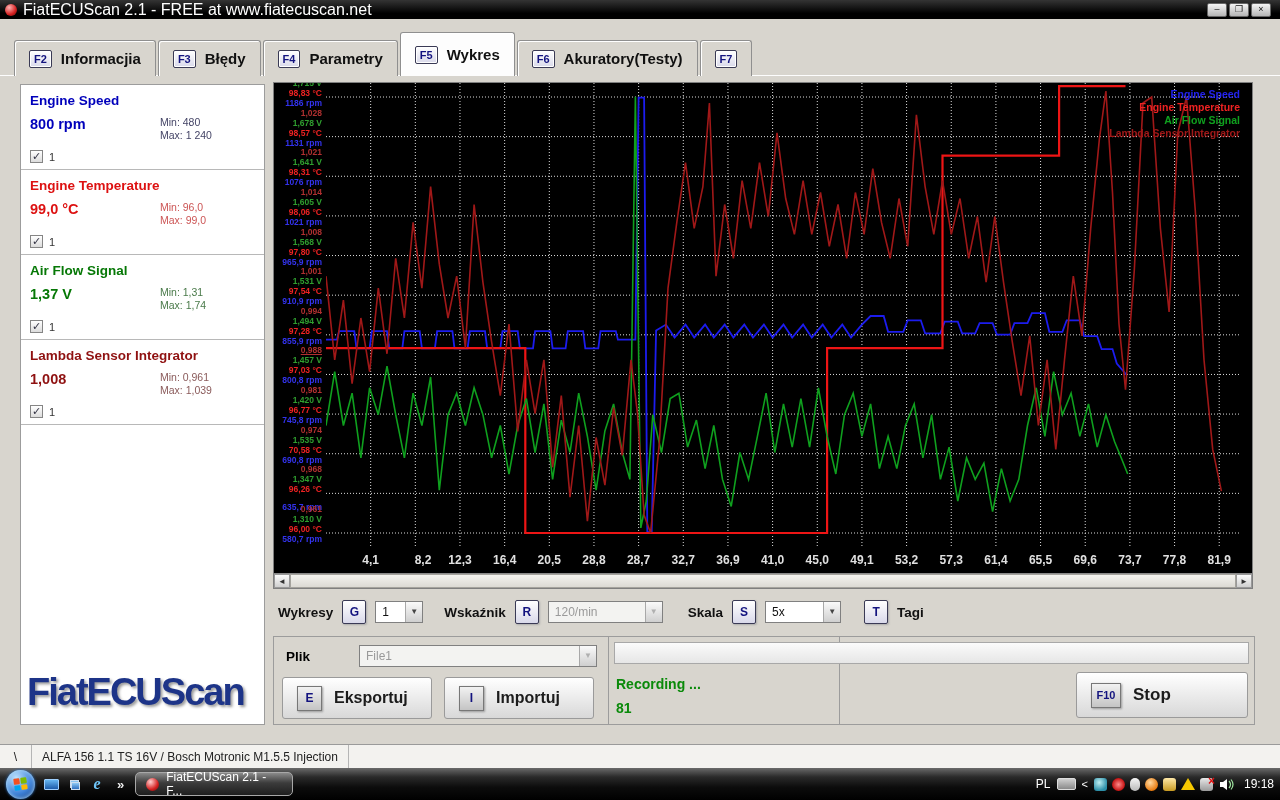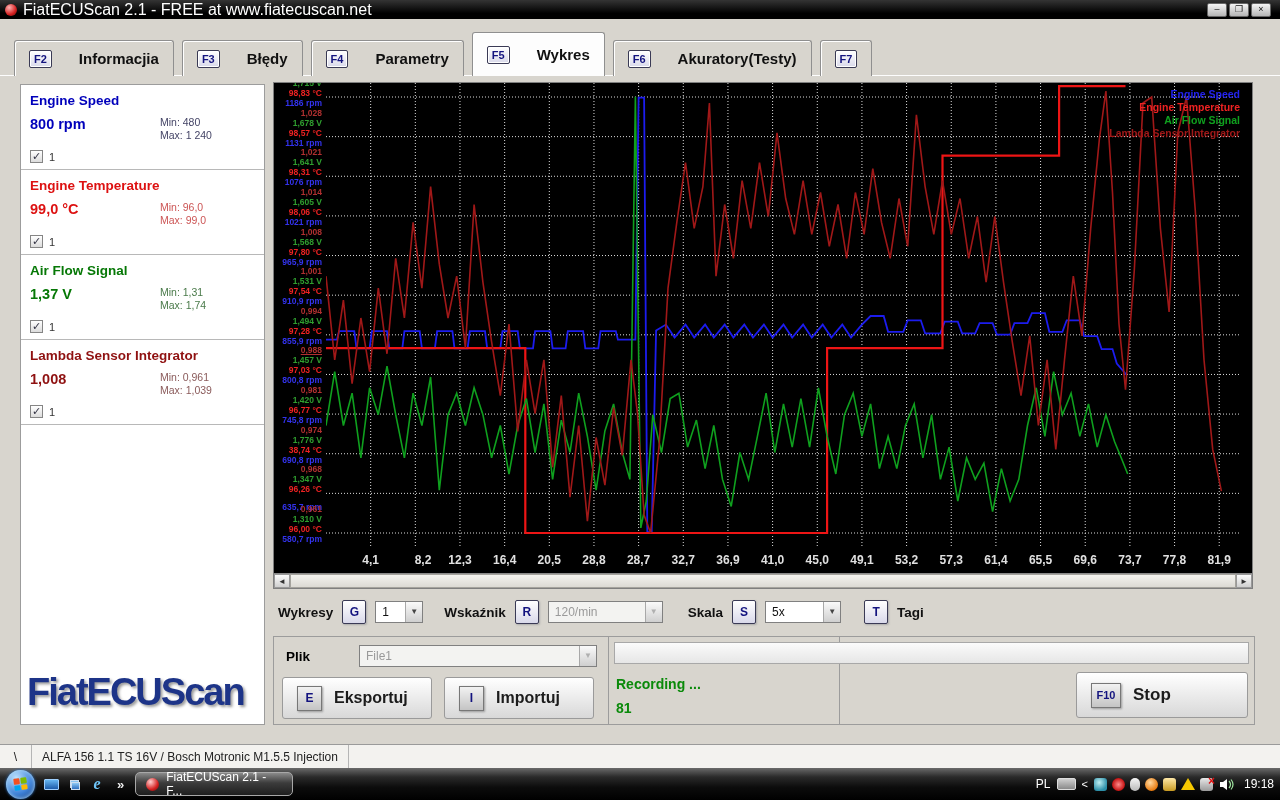--- a/index.html
+++ b/index.html
@@ -12,23 +12,23 @@
     gap:6px; padding:0 5px; }
   #app-icon { width:12px; height:12px; border-radius:50%;
     background:radial-gradient(circle at 35% 30%, #ffb3b3, #d42020 60%, #5a0a0a); }
   #title-text { font-size:16px; }
   #win-btns { margin-left:auto; display:flex; gap:2px; padding-right:4px;}
   .win-btn { width:20px; height:14px; background:linear-gradient(#f5f5f5,#b5b5b5);
     border:1px solid #666; border-radius:2px; font-size:9px; line-height:11px; text-align:center; color:#111; }
 
   
   #tabstrip { position:absolute; left:14px; top:32px; display:flex; align-items:flex-end; height:44px; z-index:3; }
-  .tab { display:flex; align-items:center; gap:27px; padding:0 14px; background:#d8d5ce;
+  .tab { display:flex; align-items:center; gap:9px; padding:0 14px; background:#d8d5ce;
     border:1px solid #8f8f8f; border-bottom:none; border-radius:3px 3px 0 0; height:36px;
-    box-shadow:inset 1px 1px 0 #fff; margin-right:8px; }
+    box-shadow:inset 1px 1px 0 #fff; margin-right:2px; }
   .tab.active { background:#fdfdfd; height:44px; position:relative; z-index:4; }
   .fkey { background:linear-gradient(#ffffff,#d9d9ea); border:1px solid #3a3a55;
     box-shadow:inset 0 0 0 1px #fff; color:#13137f; font-weight:bold; font-size:11px;
     padding:2px 4px; border-radius:2px; min-width:20px; text-align:center;}
   .tab-label { font-weight:bold; font-size:15px; color:#101010; white-space:nowrap; }
   #mainarea { position:absolute; left:0; top:75px; width:1280px; height:669px;
     background:#d8d5ce; border-top:1px solid #fdfdfd; }
 
   
   #sidebar { position:absolute; left:20px; top:84px; width:245px; height:641px;
@@ -264,22 +264,22 @@
         <span class="ylab" style="top: 252.818px; color: rgb(51, 51, 238);">855,9 rpm</span>
         <span class="ylab" style="top: 262.455px; color: rgb(176, 48, 48); text-decoration: underline;">0,988</span>
         <span class="ylab" style="top: 272.455px; color: rgb(47, 158, 47);">1,457 V</span>
         <span class="ylab" style="top: 282.455px; color: rgb(238, 34, 34);">97,03 °C</span>
         <span class="ylab" style="top: 292.455px; color: rgb(51, 51, 238);">800,8 rpm</span>
         <span class="ylab" style="top: 302.091px; color: rgb(176, 48, 48); text-align: right;">0,981</span>
         <span class="ylab" style="top: 312.091px; color: rgb(47, 158, 47);">1,420 V</span>
         <span class="ylab" style="top: 322.091px; color: rgb(238, 34, 34);">96,77 °C</span>
         <span class="ylab" style="top: 332.091px; color: rgb(51, 51, 238);">745,8 rpm</span>
         <span class="ylab" style="top: 341.727px; color: rgb(176, 48, 48);">0,974</span>
-        <span class="ylab" style="top: 351.727px; color: rgb(47, 158, 47);">1,776 V</span>
-        <span class="ylab" style="top: 361.727px; color: rgb(238, 34, 34);">38,74 °C</span>
+        <span class="ylab" style="top: 351.727px; color: rgb(47, 158, 47);">1,535 V</span>
+        <span class="ylab" style="top: 361.727px; color: rgb(238, 34, 34);">70,58 °C</span>
         <span class="ylab" style="top: 371.727px; color: rgb(51, 51, 238);">690,8 rpm</span>
         <span class="ylab" style="top: 381.364px; color: rgb(176, 48, 48);">0,968</span>
         <span class="ylab" style="top: 391.364px; color: rgb(47, 158, 47);">1,347 V</span>
         <span class="ylab" style="top: 401.364px; color: rgb(238, 34, 34);">96,26 °C</span>
         <span class="ylab" style="top: 419px; color: rgb(51, 51, 238);">635,7 rpm</span>
         <span class="ylab" style="top: 421px; color: rgb(176, 48, 48);">0,961</span>
         <span class="ylab" style="top: 431px; color: rgb(47, 158, 47);">1,310 V</span>
         <span class="ylab" style="top: 441px; color: rgb(238, 34, 34);">96,00 °C</span>
         <span class="ylab" style="top: 451px; color: rgb(51, 51, 238);">580,7 rpm</span>
       </div>

